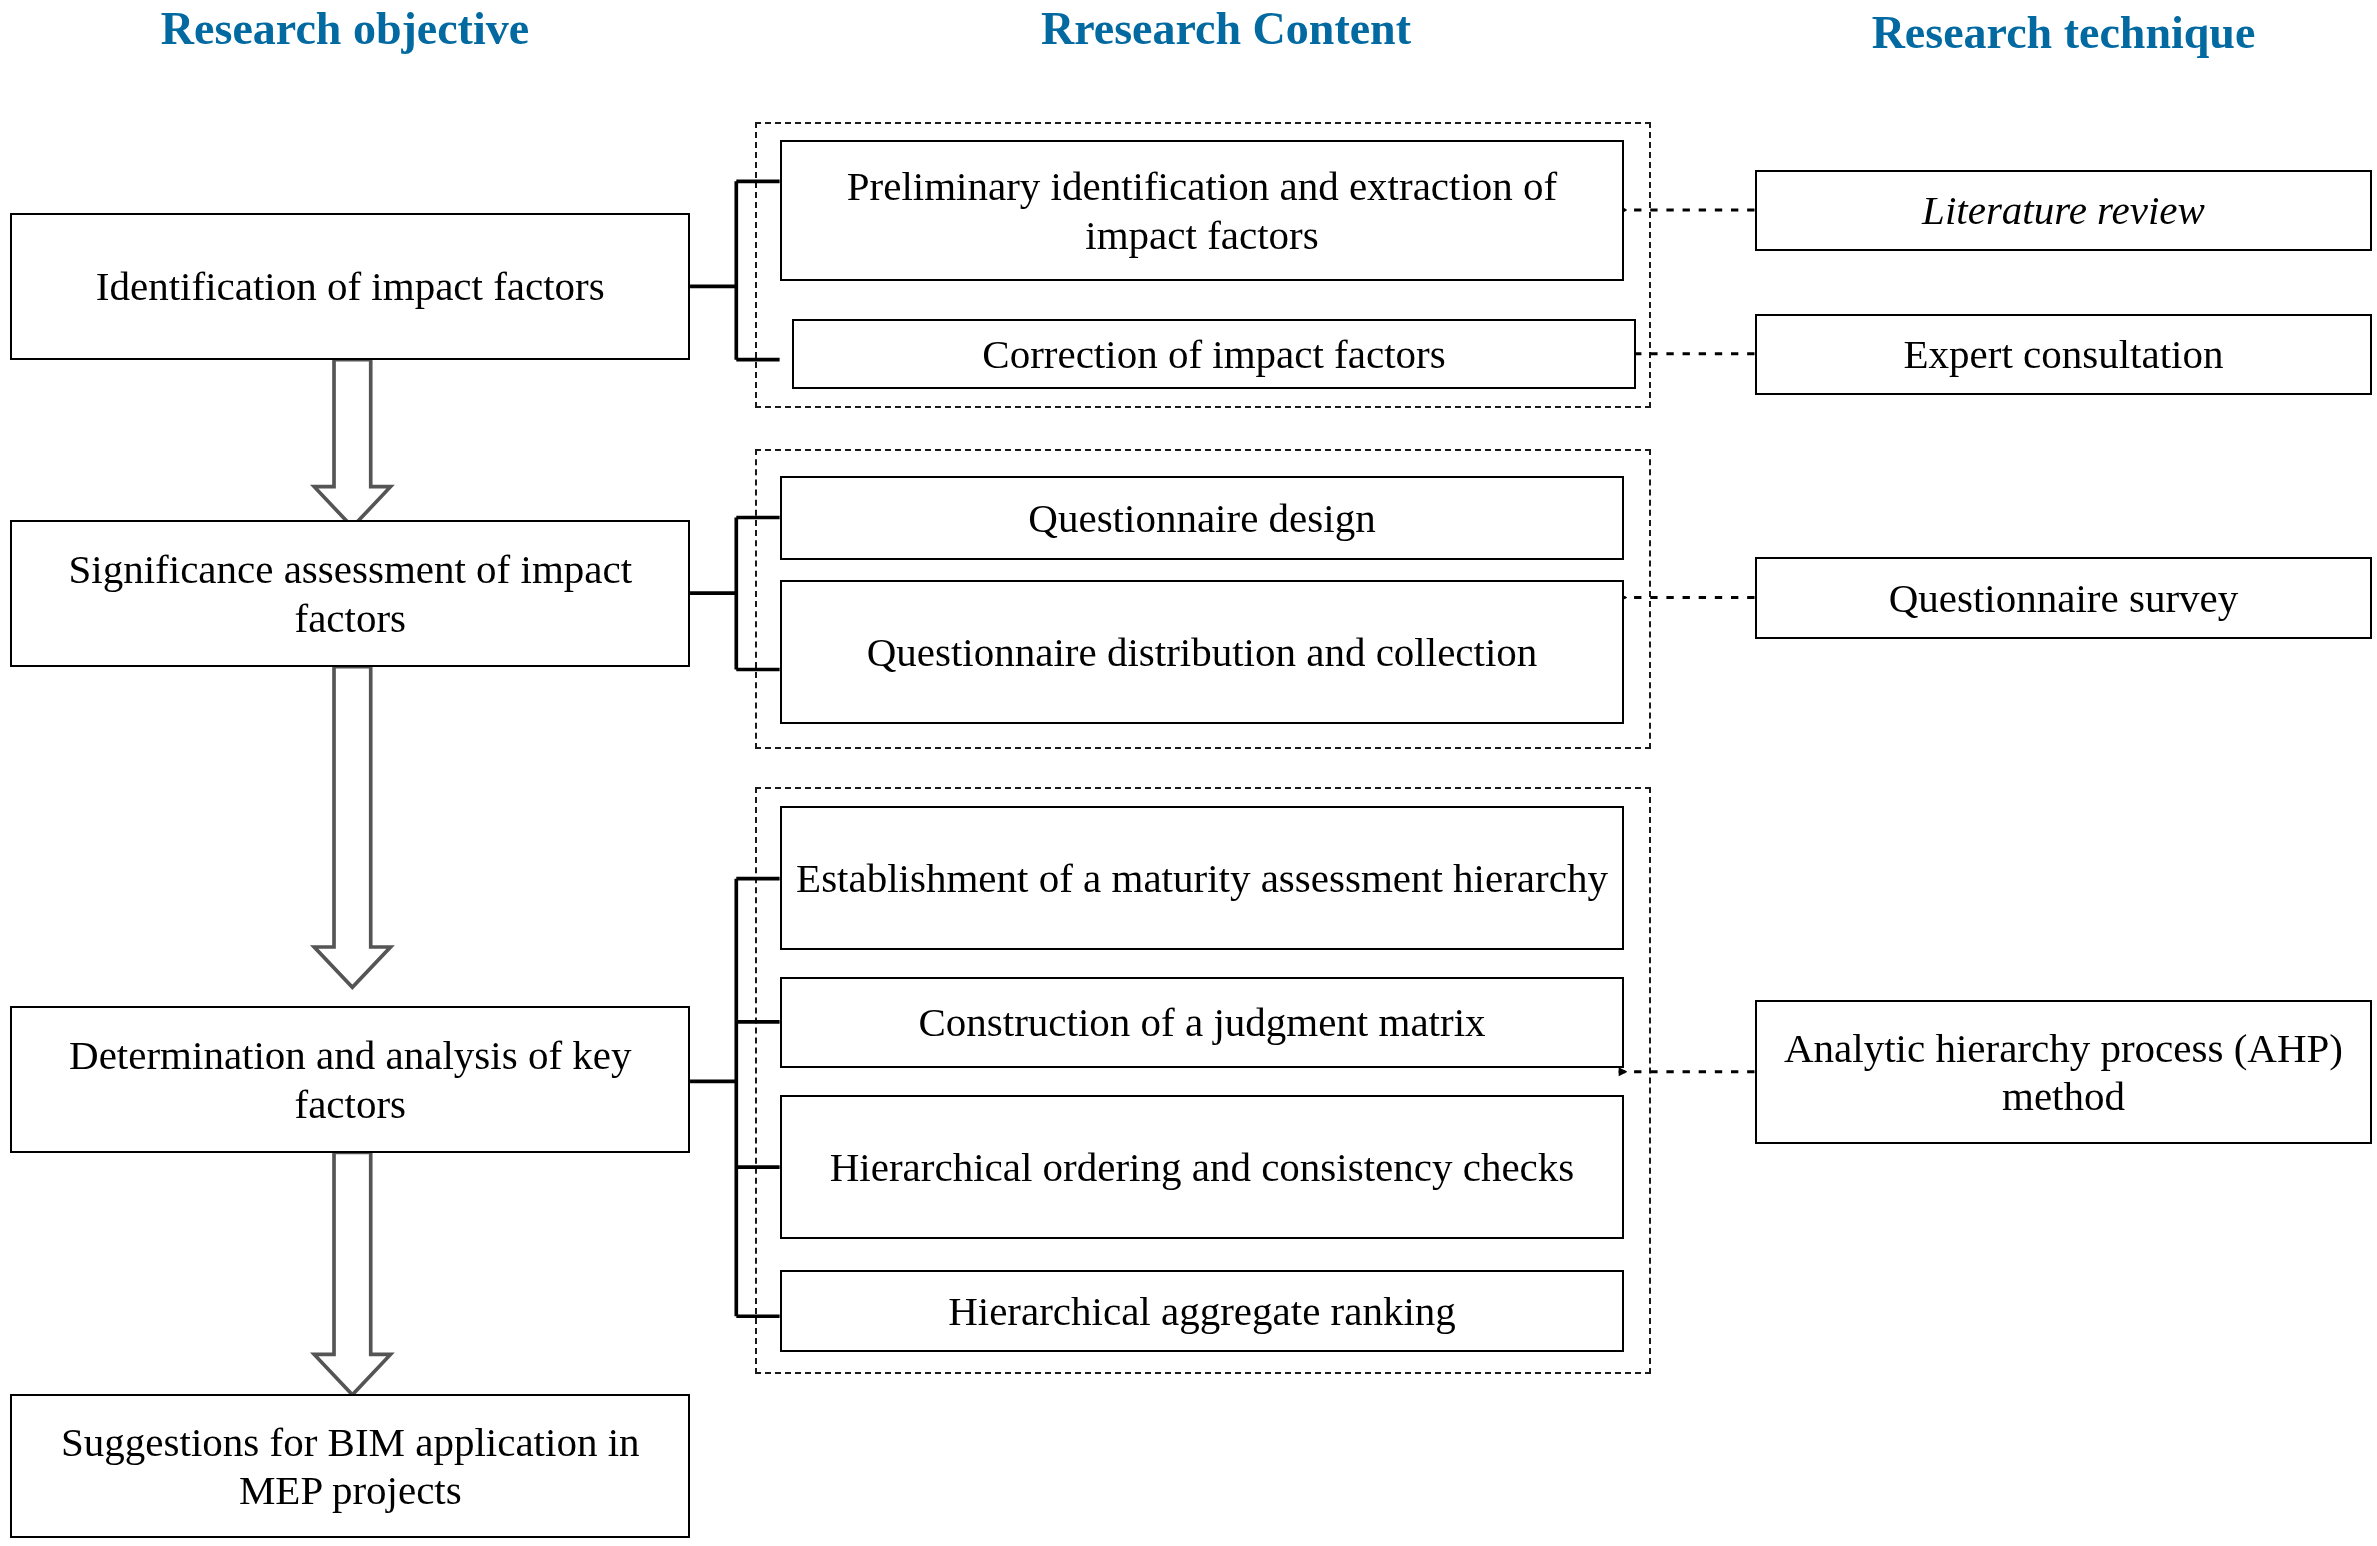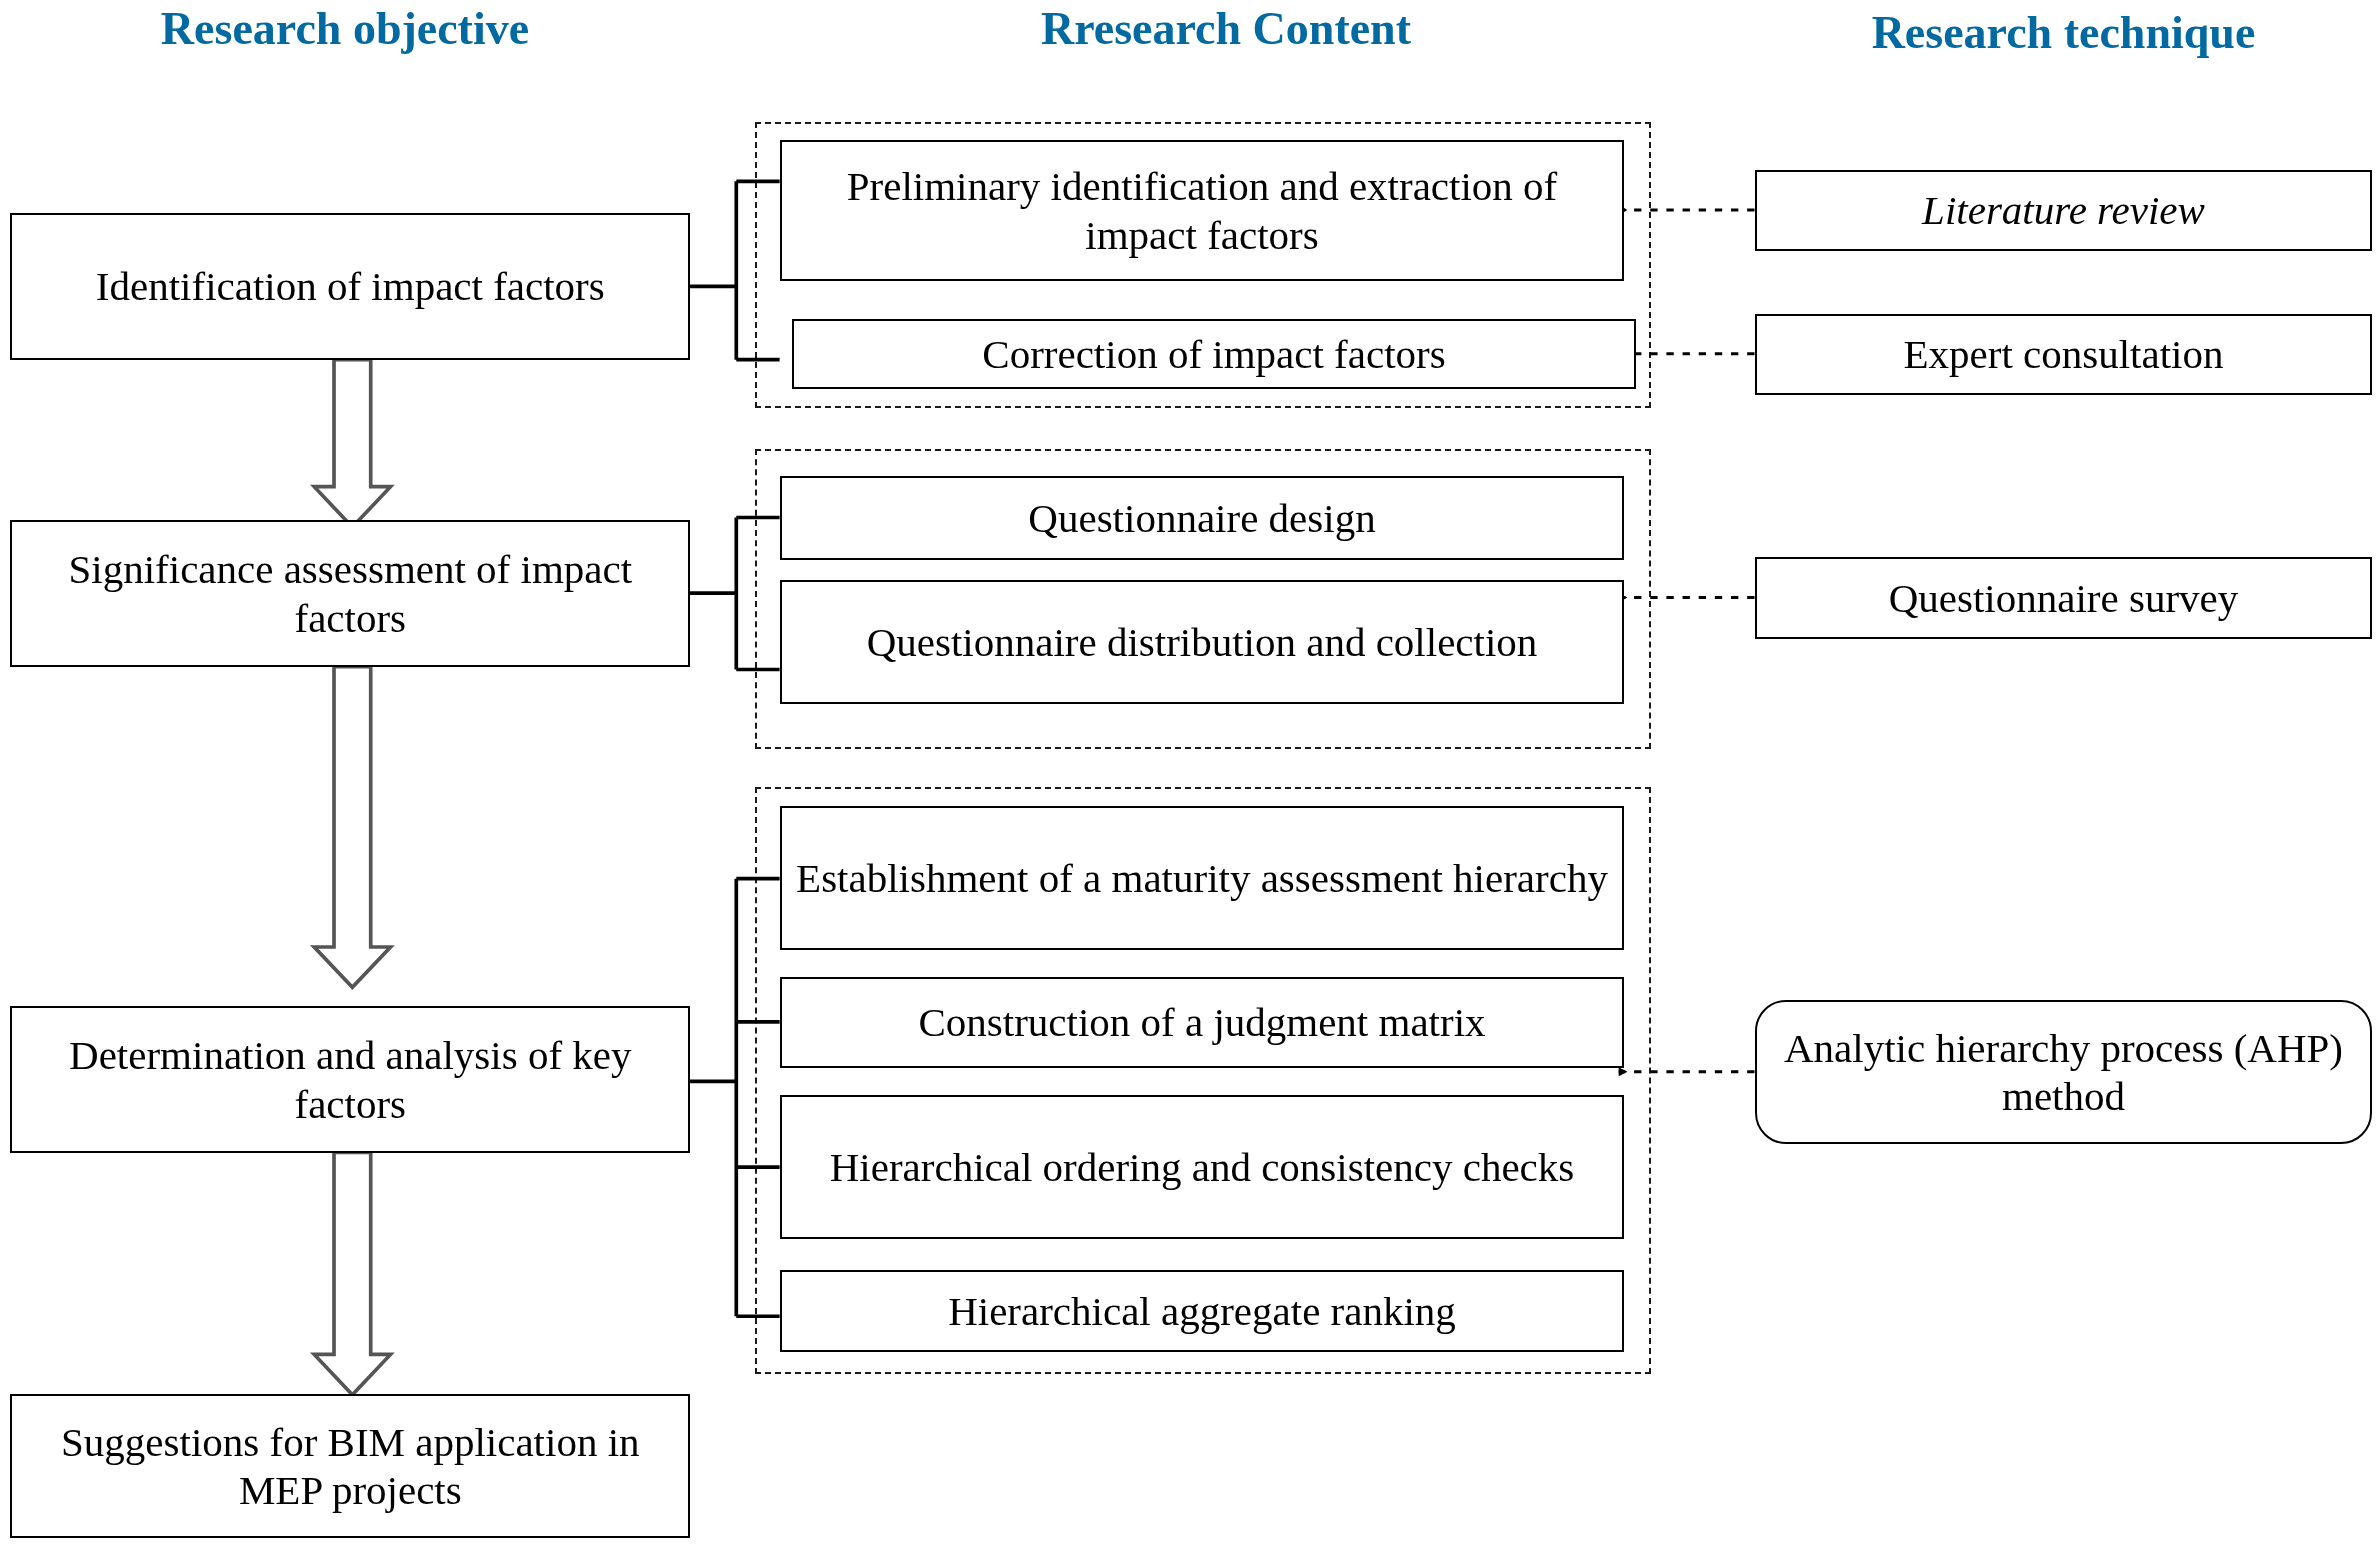--- a/index.html
+++ b/index.html
@@ -121,26 +121,26 @@
   <div class="node" style="left:10.3px; top:213px; width:680px; height:147px;">Identification of impact factors</div>
 
   <div class="node" style="left:10.3px; top:1006px; width:680px; height:147px;">Determination and analysis of key factors</div>
 
   <div class="node" style="left:10.3px; top:1394px; width:680px; height:144px;">Suggestions for BIM application in MEP projects</div>
 
   <div class="node" style="left:780px; top:140px; width:844px; height:141px;">Preliminary identification and extraction of impact factors</div>
   <div class="node" style="left:780px; top:319px; width:844px; height:70px;margin-left:12px;">Correction of impact factors</div>
 
   <div class="node" style="left:780px; top:476px; width:844px; height:84px;">Questionnaire design</div>
-  <div class="node" style="left:780px; top:580px; width:844px; height:124px;">Questionnaire distribution and collection</div>
+  <div class="node" style="left:780px; top:580px; width:844px; height:144px;">Questionnaire distribution and collection</div>
 
   <div class="node" style="left:780px; top:806px; width:844px; height:144px;">Establishment of a maturity assessment hierarchy</div>
   <div class="node" style="left:780px; top:977px; width:844px; height:91px;">Construction of a judgment matrix</div>
   <div class="node" style="left:780px; top:1095px; width:844px; height:144px;">Hierarchical ordering and consistency checks</div>
   <div class="node" style="left:780px; top:1270px; width:844px; height:82px;">Hierarchical aggregate ranking</div>
 
   <div class="node" style="left:1755px; top:170px; width:617px; height:81px;font-style:italic;">Literature review</div>
   <div class="node" style="left:1755px; top:314px; width:617px; height:81px;">Expert consultation</div>
   <div class="node" style="left:1755px; top:557px; width:617px; height:82px;">Questionnaire survey</div>
-  <div class="node" style="left:1755px; top:1000px; width:617px; height:144px;border-radius:31px;">Analytic hierarchy process (AHP) method</div>
+  <div class="node" style="left:1755px; top:1000px; width:617px; height:144px;">Analytic hierarchy process (AHP) method</div>
 
 </div>
 
 
 </body></html>

